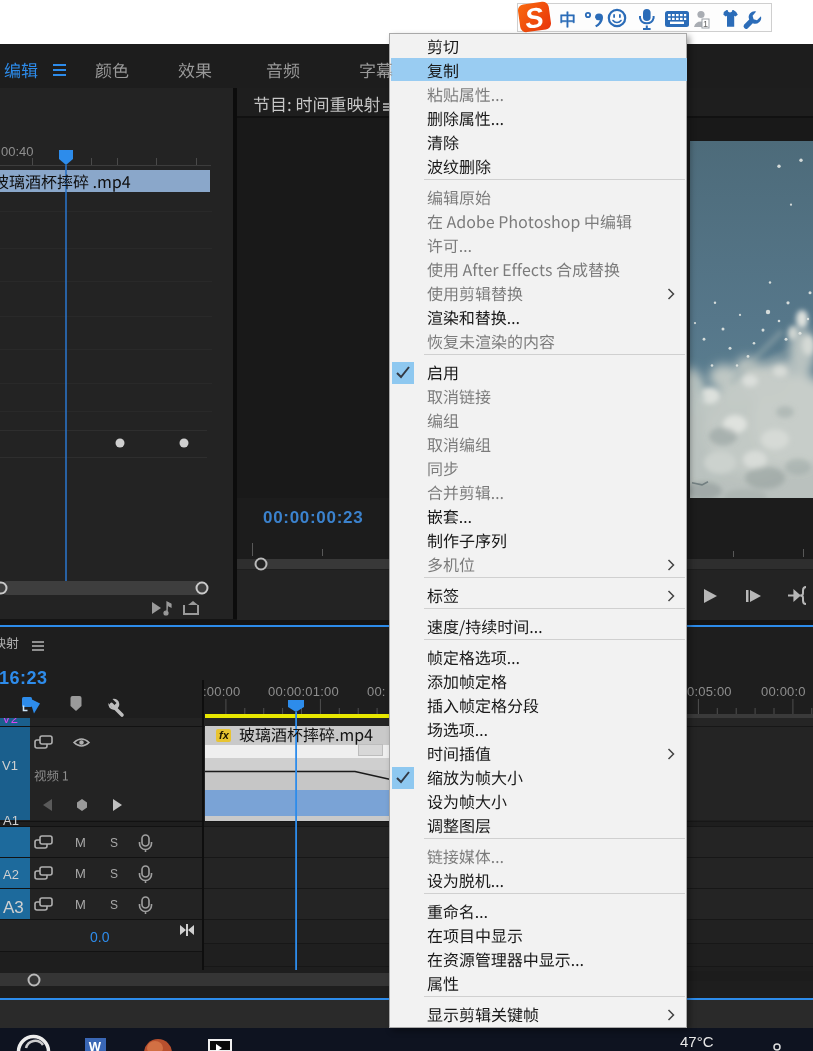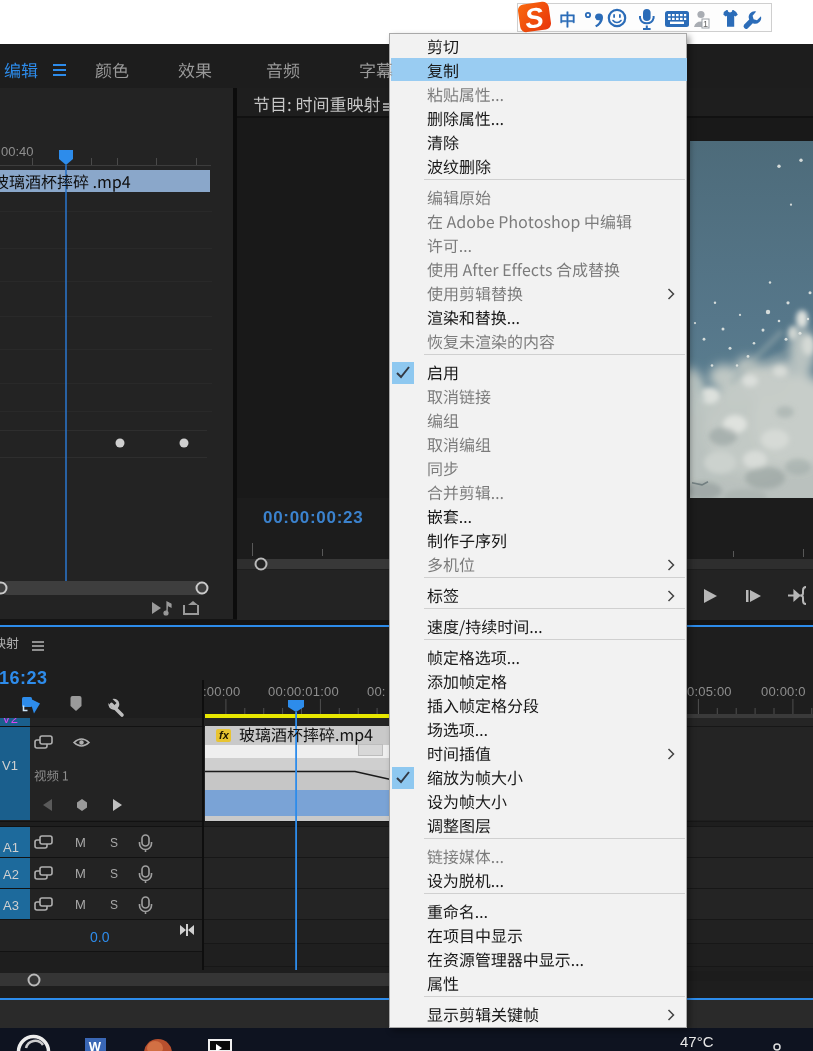--- a/index.html
+++ b/index.html
@@ -242,23 +242,23 @@
 <div class="a" style="left:0px;top:951px;width:202px;height:1px;background:#121212"></div>
 <div class="a" style="left:0px;top:718px;width:30px;height:8px;background:#1a5f8d"></div>
 <div class="a" style="left:0px;top:727px;width:30px;height:93px;background:#1a5f8d"></div>
 <div class="a" style="left:0px;top:827px;width:30px;height:30px;background:#1d6a9c"></div>
 <div class="a" style="left:0px;top:858px;width:30px;height:30px;background:#1d6a9c"></div>
 <div class="a" style="left:0px;top:889px;width:30px;height:30px;background:#1d6a9c"></div>
 <div class="a" style="left:0px;top:718px;width:30px;height:8px;overflow:hidden">
     <div style="position:absolute;left:2px;top:-7px;font-size:13px;color:#d946ef">V2</div>
   </div>
 <div class="a" style="left:2px;top:758px;font-size:13px;color:#d0d0d0;white-space:pre;">V1</div>
-<div class="a" style="left:3px;top:840px;font-size:13px;color:#d0d0d0;white-space:pre;">A1</div>
+<div class="a" style="left:3px;top:813px;font-size:13px;color:#d0d0d0;white-space:pre;">A1</div>
 <div class="a" style="left:3px;top:867px;font-size:13px;color:#d0d0d0;white-space:pre;">A2</div>
-<div class="a" style="left:3px;top:898px;font-size:13px;color:#d0d0d0;white-space:pre;">A3</div>
+<div class="a" style="left:3px;top:898px;font-size:17px;color:#d0d0d0;white-space:pre;">A3</div>
 <svg class="a" style="left:34px;top:735px" width="60" height="16" viewBox="0 0 60 16">
     <rect x="1" y="5" width="12" height="8" rx="2" fill="none" stroke="#b0b0b0" stroke-width="1.6"></rect>
     <rect x="6" y="1" width="12" height="8" rx="2" fill="#232323" stroke="#b0b0b0" stroke-width="1.6"></rect>
     <path d="M40 7.5q7.5-7 15 0q-7.5 7-15 0z" fill="none" stroke="#b0b0b0" stroke-width="1.6"></path>
     <circle cx="47.5" cy="7.5" r="2.2" fill="#b0b0b0"></circle>
   </svg>
 <svg class="a" style="left:40px;top:798px" width="85" height="14" viewBox="0 0 85 14">
     <path d="M12 1v12l-9-6z" fill="#5a5a5a"></path>
     <path d="M42 1l5 3.5v5L42 13l-5-3.5v-5z" fill="#9a9a9a"></path>
     <path d="M73 1v12l9-6z" fill="#c0c0c0"></path>

